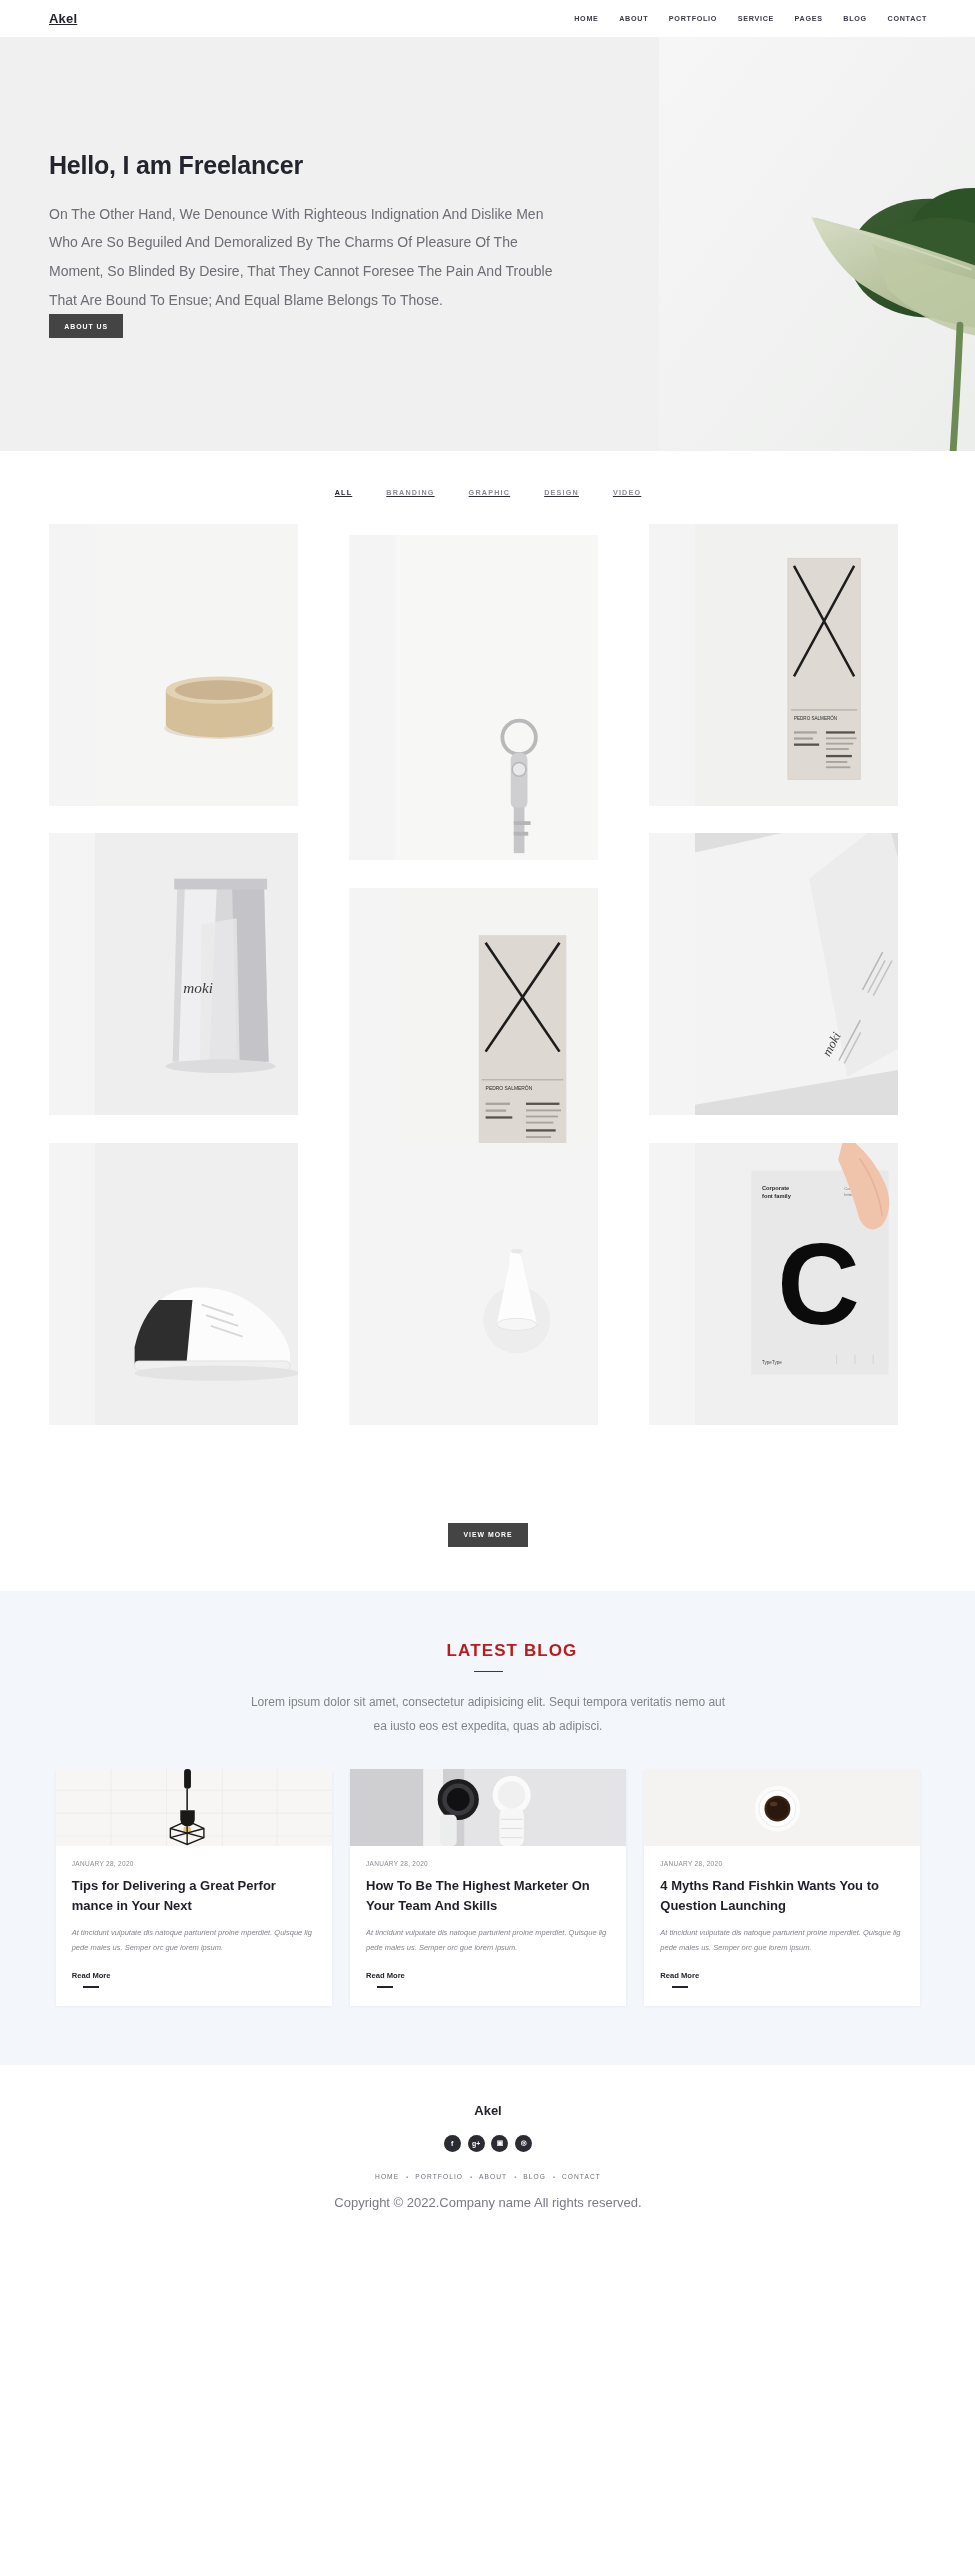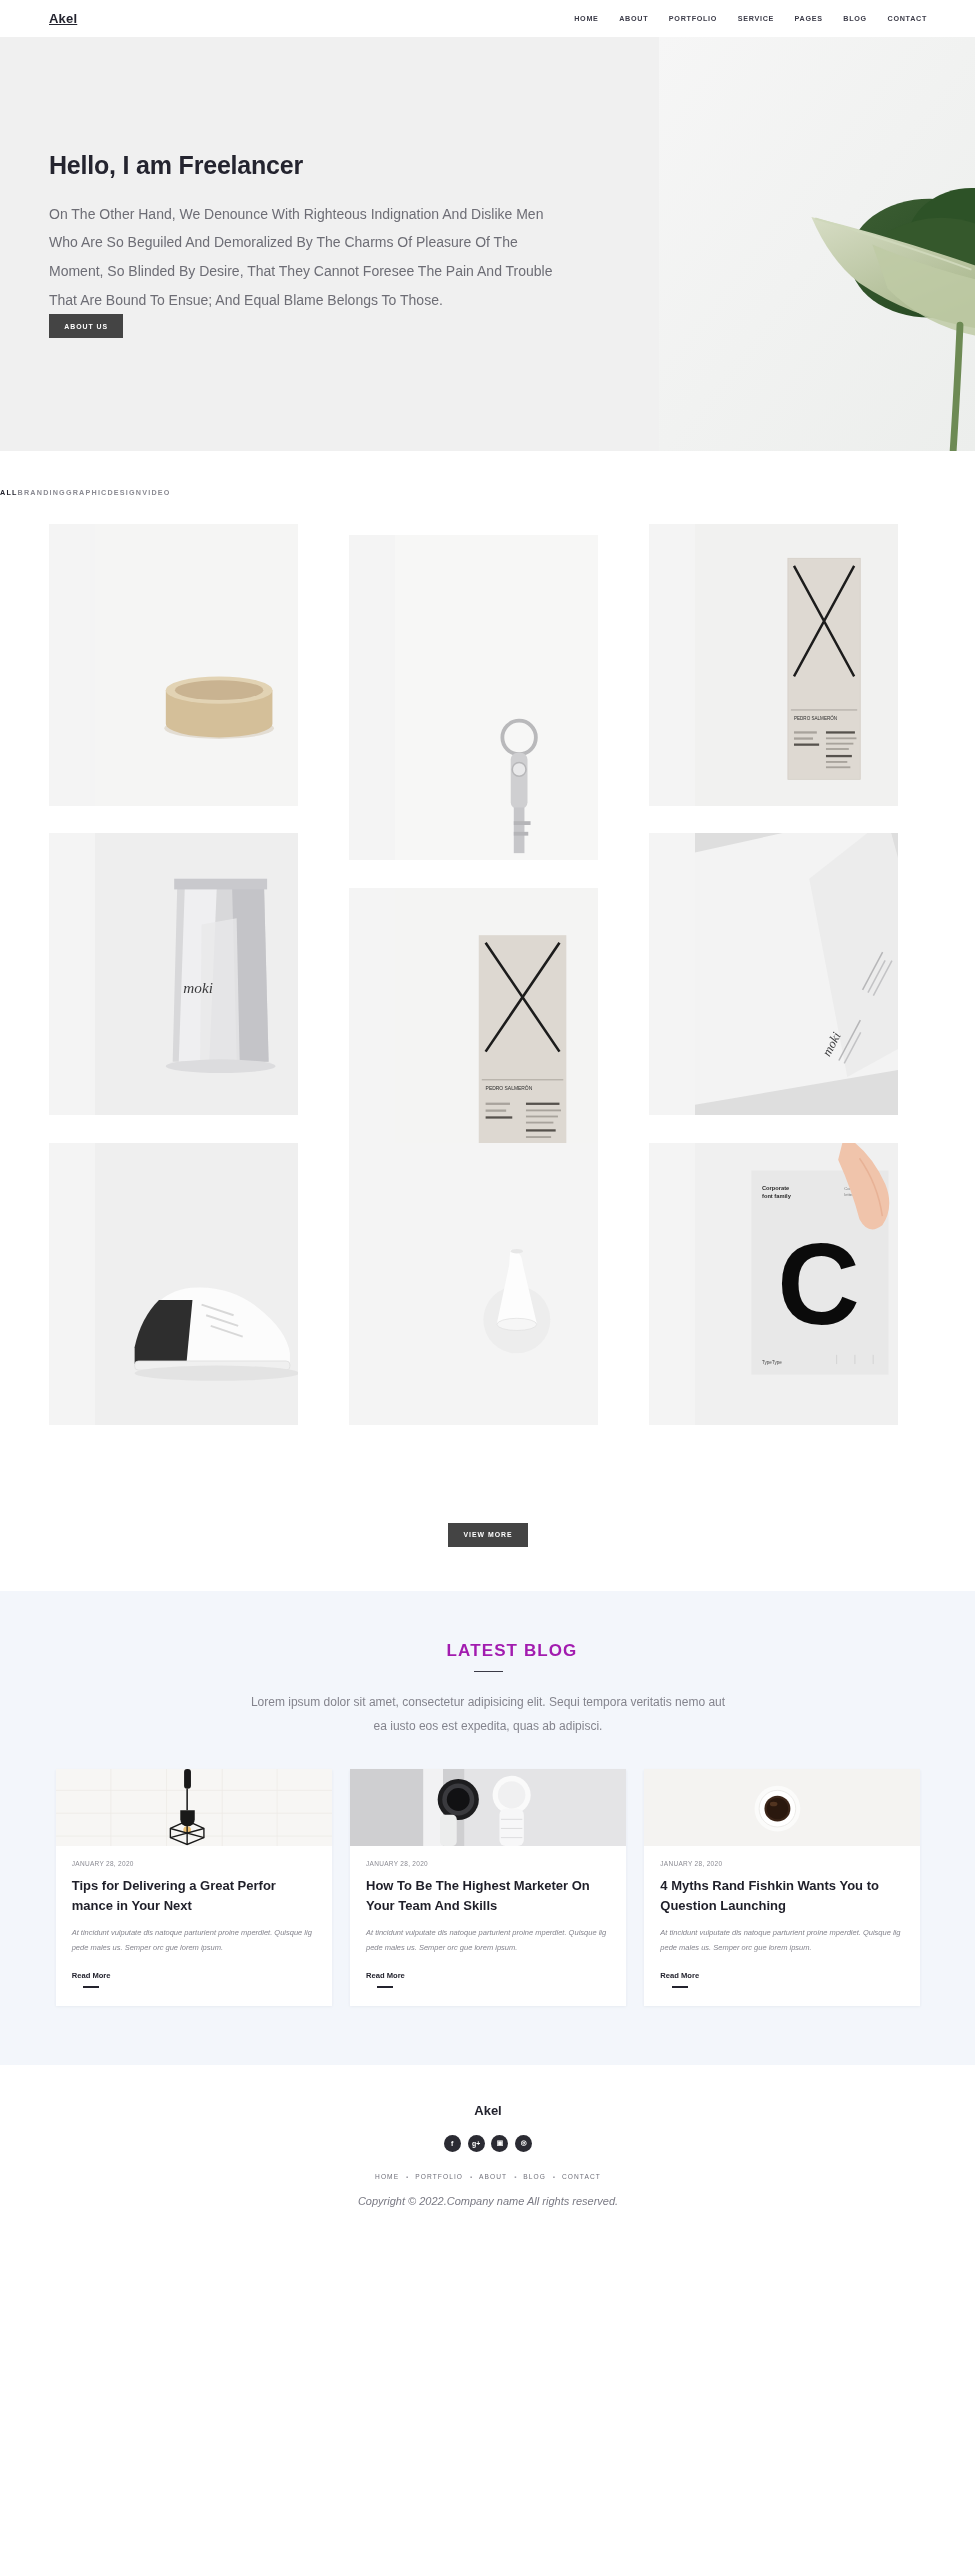--- a/index.html
+++ b/index.html
@@ -51,42 +51,43 @@
   .btn-dark{
     display:inline-block; background:#444444; color:#ffffff;
     font-size:6.9px; font-weight:bold; letter-spacing:1px;
     padding:8.4px 15.2px; text-transform:uppercase; text-decoration:none;
     border:none; cursor:pointer; font-family:inherit;
   }
 
   
   .portfolio{ background:#fff; padding-top:37px; padding-bottom:44px; }
   .filter-bar{
-    display:flex; justify-content:flex-start; align-items:center; 
+    display:flex; justify-content:center; align-items:center; gap:34px;
     margin-bottom:27px;
+    text-decoration:underline;
   }
   .filter-item{
     font-size:7.2px; font-weight:bold; letter-spacing:1.2px;
     color:#8a8a92; text-transform:uppercase; cursor:pointer;
     background:none; border:none; font-family:inherit; padding:0;
   }
   .filter-item.active{ color:#23232e; }
 
   .grid{
     position:relative; width:976px; height:976px;
   }
   .tile{ position:absolute; overflow:hidden; background:#f4f4f4;padding-left:46px; }
 
   .viewmore-wrap{ display:flex; justify-content:center; margin-top:23px; }
 
   
   .blog{ background:#f3f6fb; padding:50px 0 59px; }
   .blog-head{ text-align:center; margin-bottom:30.5px; }
   .blog-title{
-    font-size:17px; font-weight:bold; letter-spacing:1.1px; color:#a21caf;
+    font-size:17px; font-weight:bold; letter-spacing:1.1px; color:#b91c1c;
     text-transform:uppercase;
     padding-left:48px;
   }
   .blog-rule{
     width:29px; height:1.5px; background:#3a3a46; margin:10px auto 17px;
   }
   .blog-sub{
     font-size:12px; line-height:2.0; color:#84848d;
     width:480px; margin:18px auto;
   }
@@ -129,21 +130,21 @@
   }
   .footer-nav{
     display:flex; justify-content:center; align-items:center; gap:6.9px;
     margin-bottom:15.2px;
   }
   .footer-link{
     font-size:6.6px; letter-spacing:1.1px; color:#6f6f79;
     text-decoration:none; text-transform:uppercase;
   }
   .footer-dot{ color:#9a9aa2; font-size:6.1px; }
-  .copyright{ font-size:11px; color:#7a7a84;font-style:italic; }
+  .copyright{ font-size:13px; color:#7a7a84; }
 </style>
 </head>
 <body>
 
 <div class="page">
 
   <header class="site-header">
     <a class="brand" href="#">Akel</a>
     <nav class="main-nav">
       <a class="nav-link" href="#">HOME</a>

